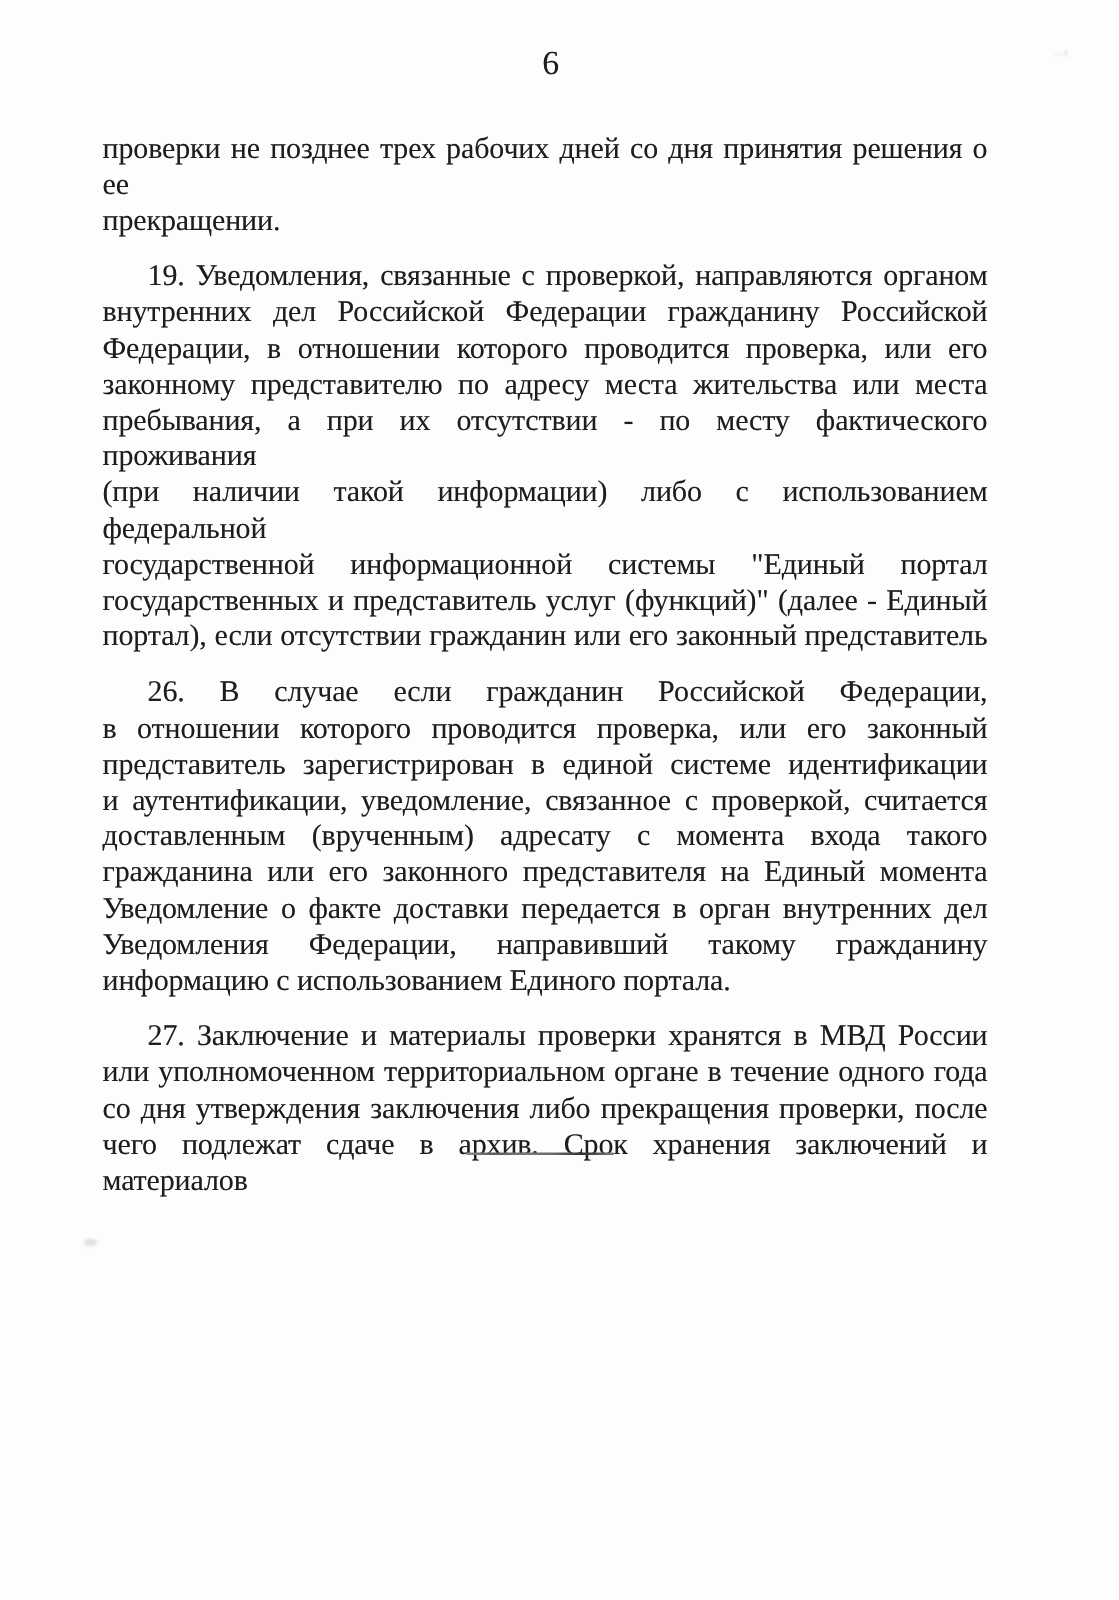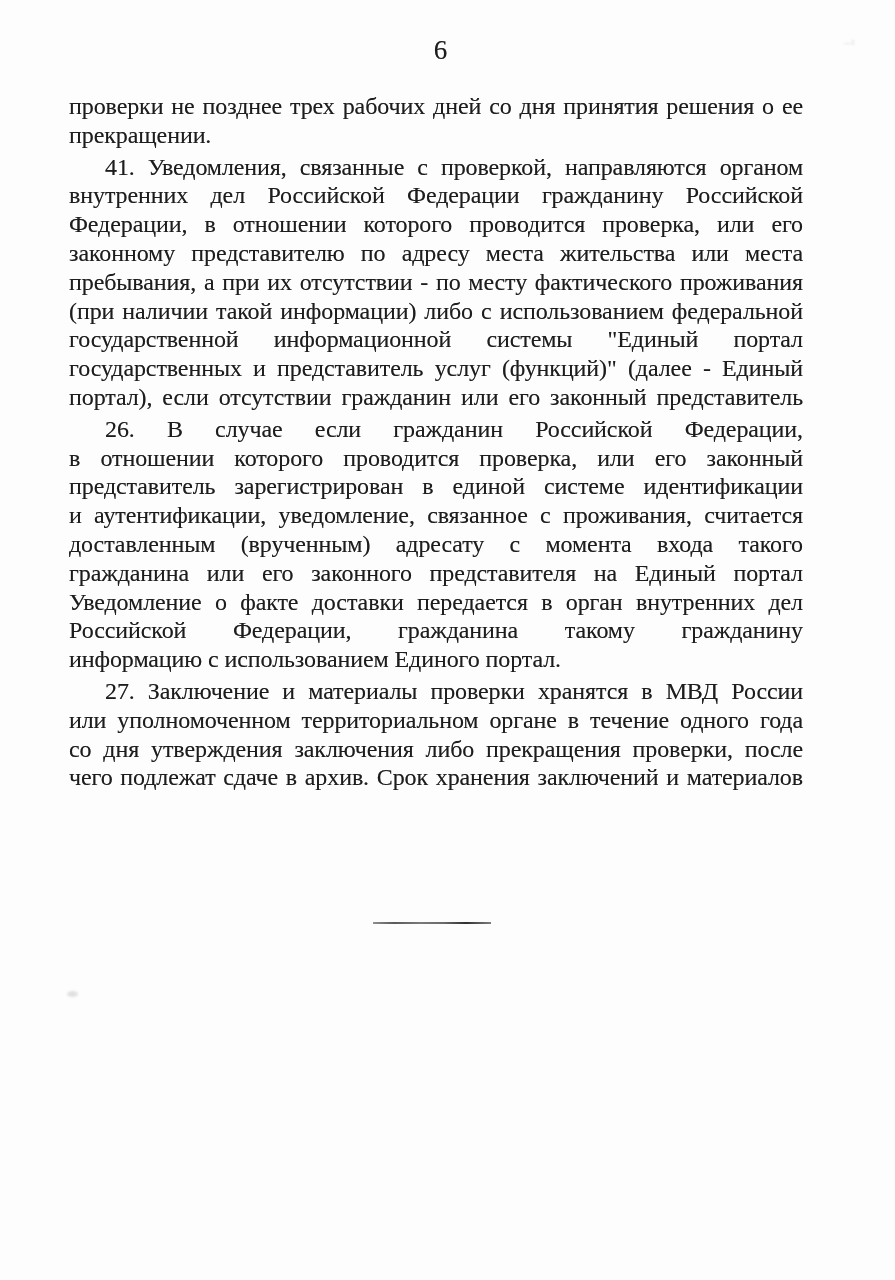--- a/index.html
+++ b/index.html
@@ -30,21 +30,21 @@
     position: absolute;
     top: 89px;
     left: 66px;
     width: 740px;
     font-size: 24px;
     line-height: 28.8px;
     letter-spacing: -0.1px;
     text-shadow: 0 0 0.5px rgba(20,20,20,0.45);
   }
   .para {
-    margin: 3px;
+    margin: 16px;
   }
   .line {
     text-align: justify;
     text-align-last: justify;
   }
   .line.last {
     text-align-last: left;
   }
   .para.indent .line:first-child {
     text-indent: 36px;
@@ -89,40 +89,40 @@
   <div class="page-number">6</div>
 
   <span class="artifact-top-right">᳔ᵡ</span>
 
   <div class="doc-body" id="doc-body">
       <div class="para">
         <div class="line" style="">проверки не позднее трех рабочих дней со дня принятия решения о ее</div>
         <div class="line last" style="">прекращении.</div>
       </div>
       <div class="para indent">
-        <div class="line" style="">41. Уведомления, связанные с проверкой, направляются органом</div>
+        <div class="line" style="">19. Уведомления, связанные с проверкой, направляются органом</div>
         <div class="line" style="">внутренних дел Российской Федерации гражданину Российской</div>
         <div class="line" style="">Федерации, в отношении которого проводится проверка, или его</div>
         <div class="line" style="">законному представителю по адресу места жительства или места</div>
         <div class="line" style="">пребывания, а при их отсутствии - по месту фактического проживания</div>
         <div class="line" style="">(при наличии такой информации) либо с использованием федеральной</div>
         <div class="line" style="">государственной информационной системы "Единый портал</div>
         <div class="line" style="">государственных и представитель услуг (функций)" (далее - Единый</div>
         <div class="line" style="">портал), если отсутствии гражданин или его законный представитель</div>
       </div>
       <div class="para indent">
         <div class="line" style="">26. В случае если гражданин Российской Федерации,</div>
         <div class="line" style="">в отношении которого проводится проверка, или его законный</div>
         <div class="line" style="">представитель зарегистрирован в единой системе идентификации</div>
-        <div class="line" style="">и аутентификации, уведомление, связанное с проживания, считается</div>
+        <div class="line" style="">и аутентификации, уведомление, связанное с проверкой, считается</div>
         <div class="line" style="">доставленным (врученным) адресату с момента входа такого</div>
-        <div class="line" style="">гражданина или его законного представителя на Единый портал</div>
+        <div class="line" style="">гражданина или его законного представителя на Единый момента</div>
         <div class="line" style="">Уведомление о факте доставки передается в орган внутренних дел</div>
-        <div class="line" style="">Российской Федерации, гражданина такому гражданину</div>
-        <div class="line last" style="">информацию с использованием Единого портал.</div>
+        <div class="line" style="">Уведомления Федерации, направивший такому гражданину</div>
+        <div class="line last" style="">информацию с использованием Единого портала.</div>
       </div>
       <div class="para indent">
         <div class="line" style="">27. Заключение и материалы проверки хранятся в МВД России</div>
         <div class="line" style="">или уполномоченном территориальном органе в течение одного года</div>
         <div class="line" style="">со дня утверждения заключения либо прекращения проверки, после</div>
         <div class="line" style="">чего подлежат сдаче в архив. Срок хранения заключений и материалов</div>
       </div>
     </div>
 
   <div class="divider"></div>

